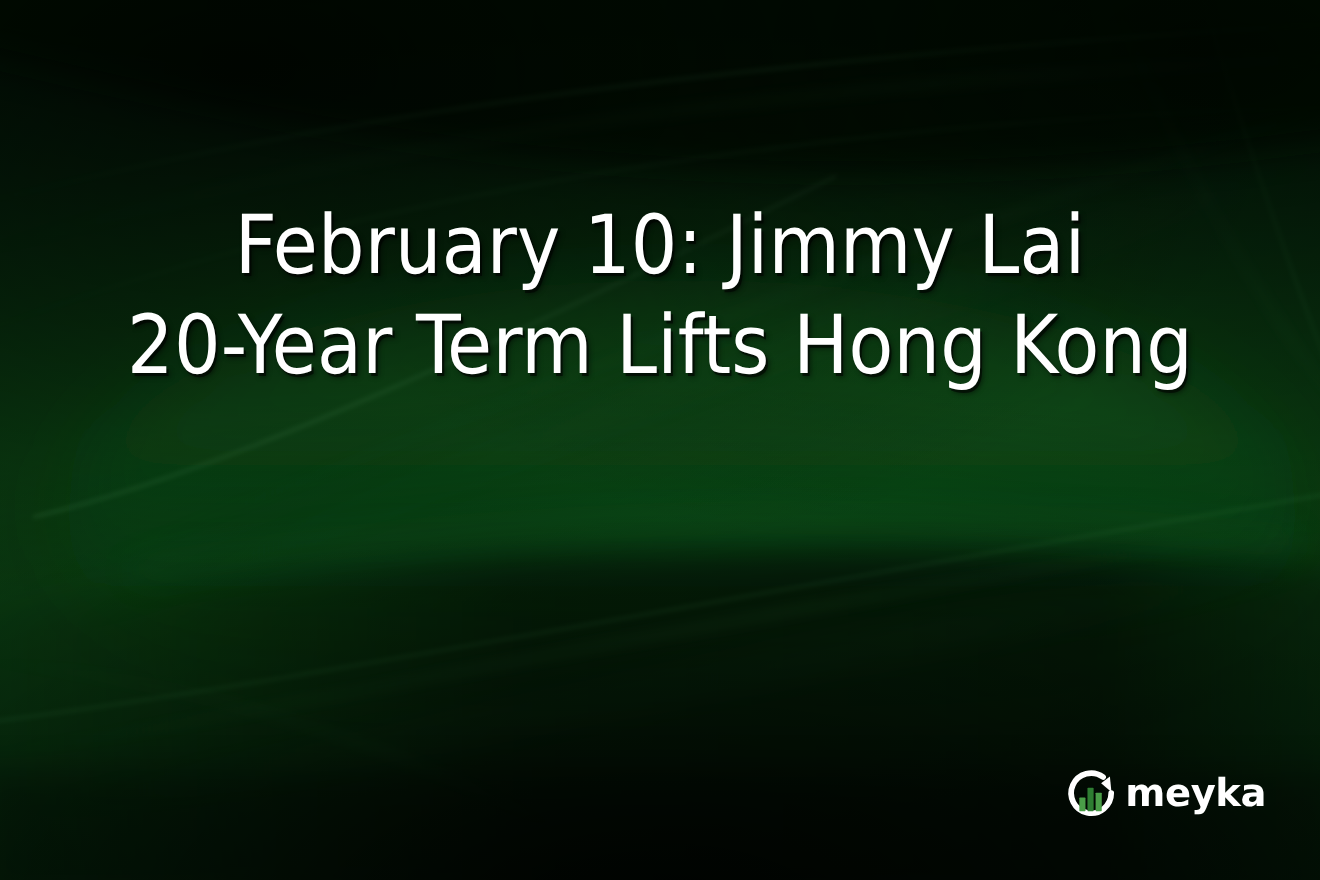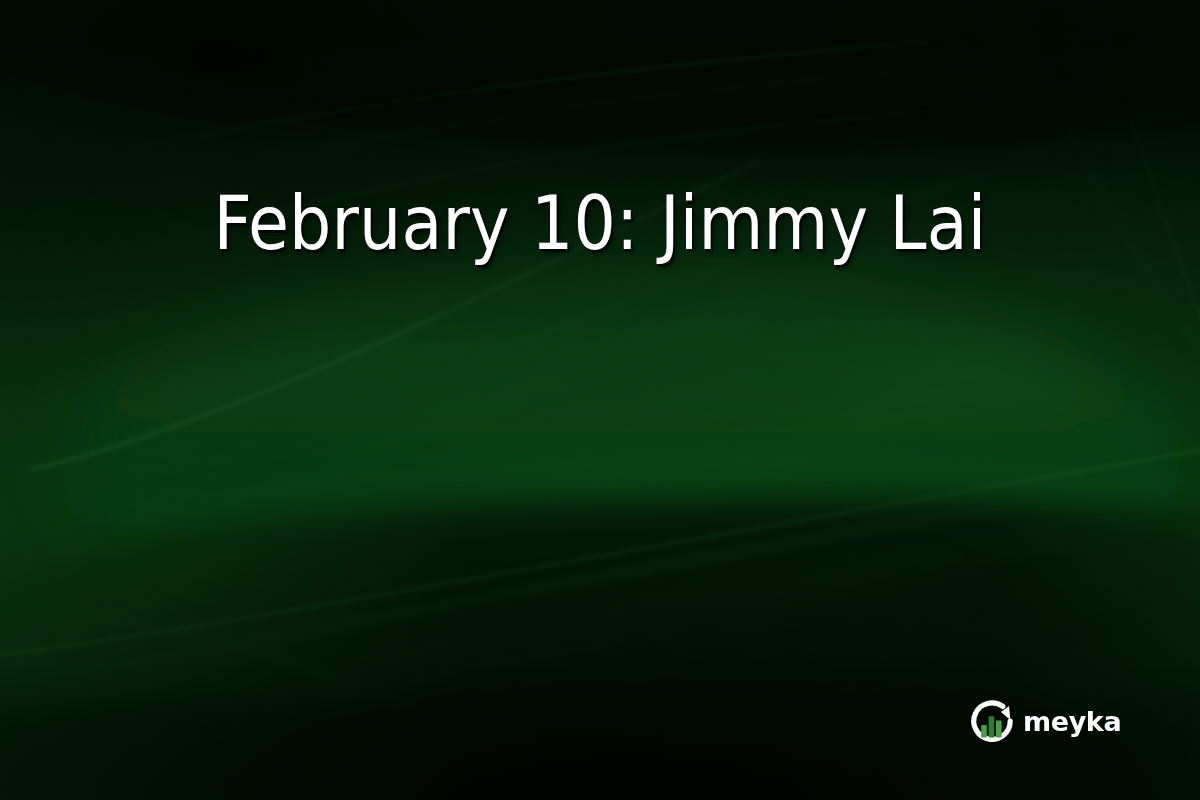--- a/index.html
+++ b/index.html
@@ -76,21 +76,21 @@
     display: flex;
     align-items: center;
     gap: 7px;
     z-index: 6;
   }
   #logo-mark { width: 48px; height: 48px; display: block; }
   #logo-word {
     color: #ffffff;
     font-family: "DejaVu Sans", sans-serif;
     font-weight: 700;
-    font-size: 27px;
+    font-size: 35px;
     line-height: 36px;
     letter-spacing: -0.4px;
   }
 </style>
 </head>
 <body>
 
 <div id="banner">
 
   <div class="bg-layer bg-base"></div>
@@ -169,20 +169,21 @@
       <rect x="-20" y="700" width="1240" height="120" fill="#000000" opacity="0.30" filter="url(#blurLg)"></rect>
 
       <path d="M 120 520 C 420 470, 760 452, 1180 492" fill="none" stroke="#1d7c31" stroke-width="10" filter="url(#blurLg)" opacity="0.28"></path>
     </svg>
   </div>
 
   <div class="bg-layer bg-vignette"></div>
 
   <div id="title-block">
     <span class="title-line">February 10: Jimmy Lai</span>
+    <span class="title-line">20-Year Term Lifts Hong Kong</span>
   </div>
 
   <div id="logo">
     <svg id="logo-mark" viewBox="0 0 48 48" xmlns="http://www.w3.org/2000/svg" aria-hidden="true">
 
       <path d="M 34.8 8.4
                A 18.2 18.2 0 1 0 42.2 23.0" fill="none" stroke="#ffffff" stroke-width="5.2" stroke-linecap="round"></path>
 
       <path d="M 41.0 8.0 L 42.4 22.0 L 33.0 14.0 Z" fill="#ffffff"></path>
 

